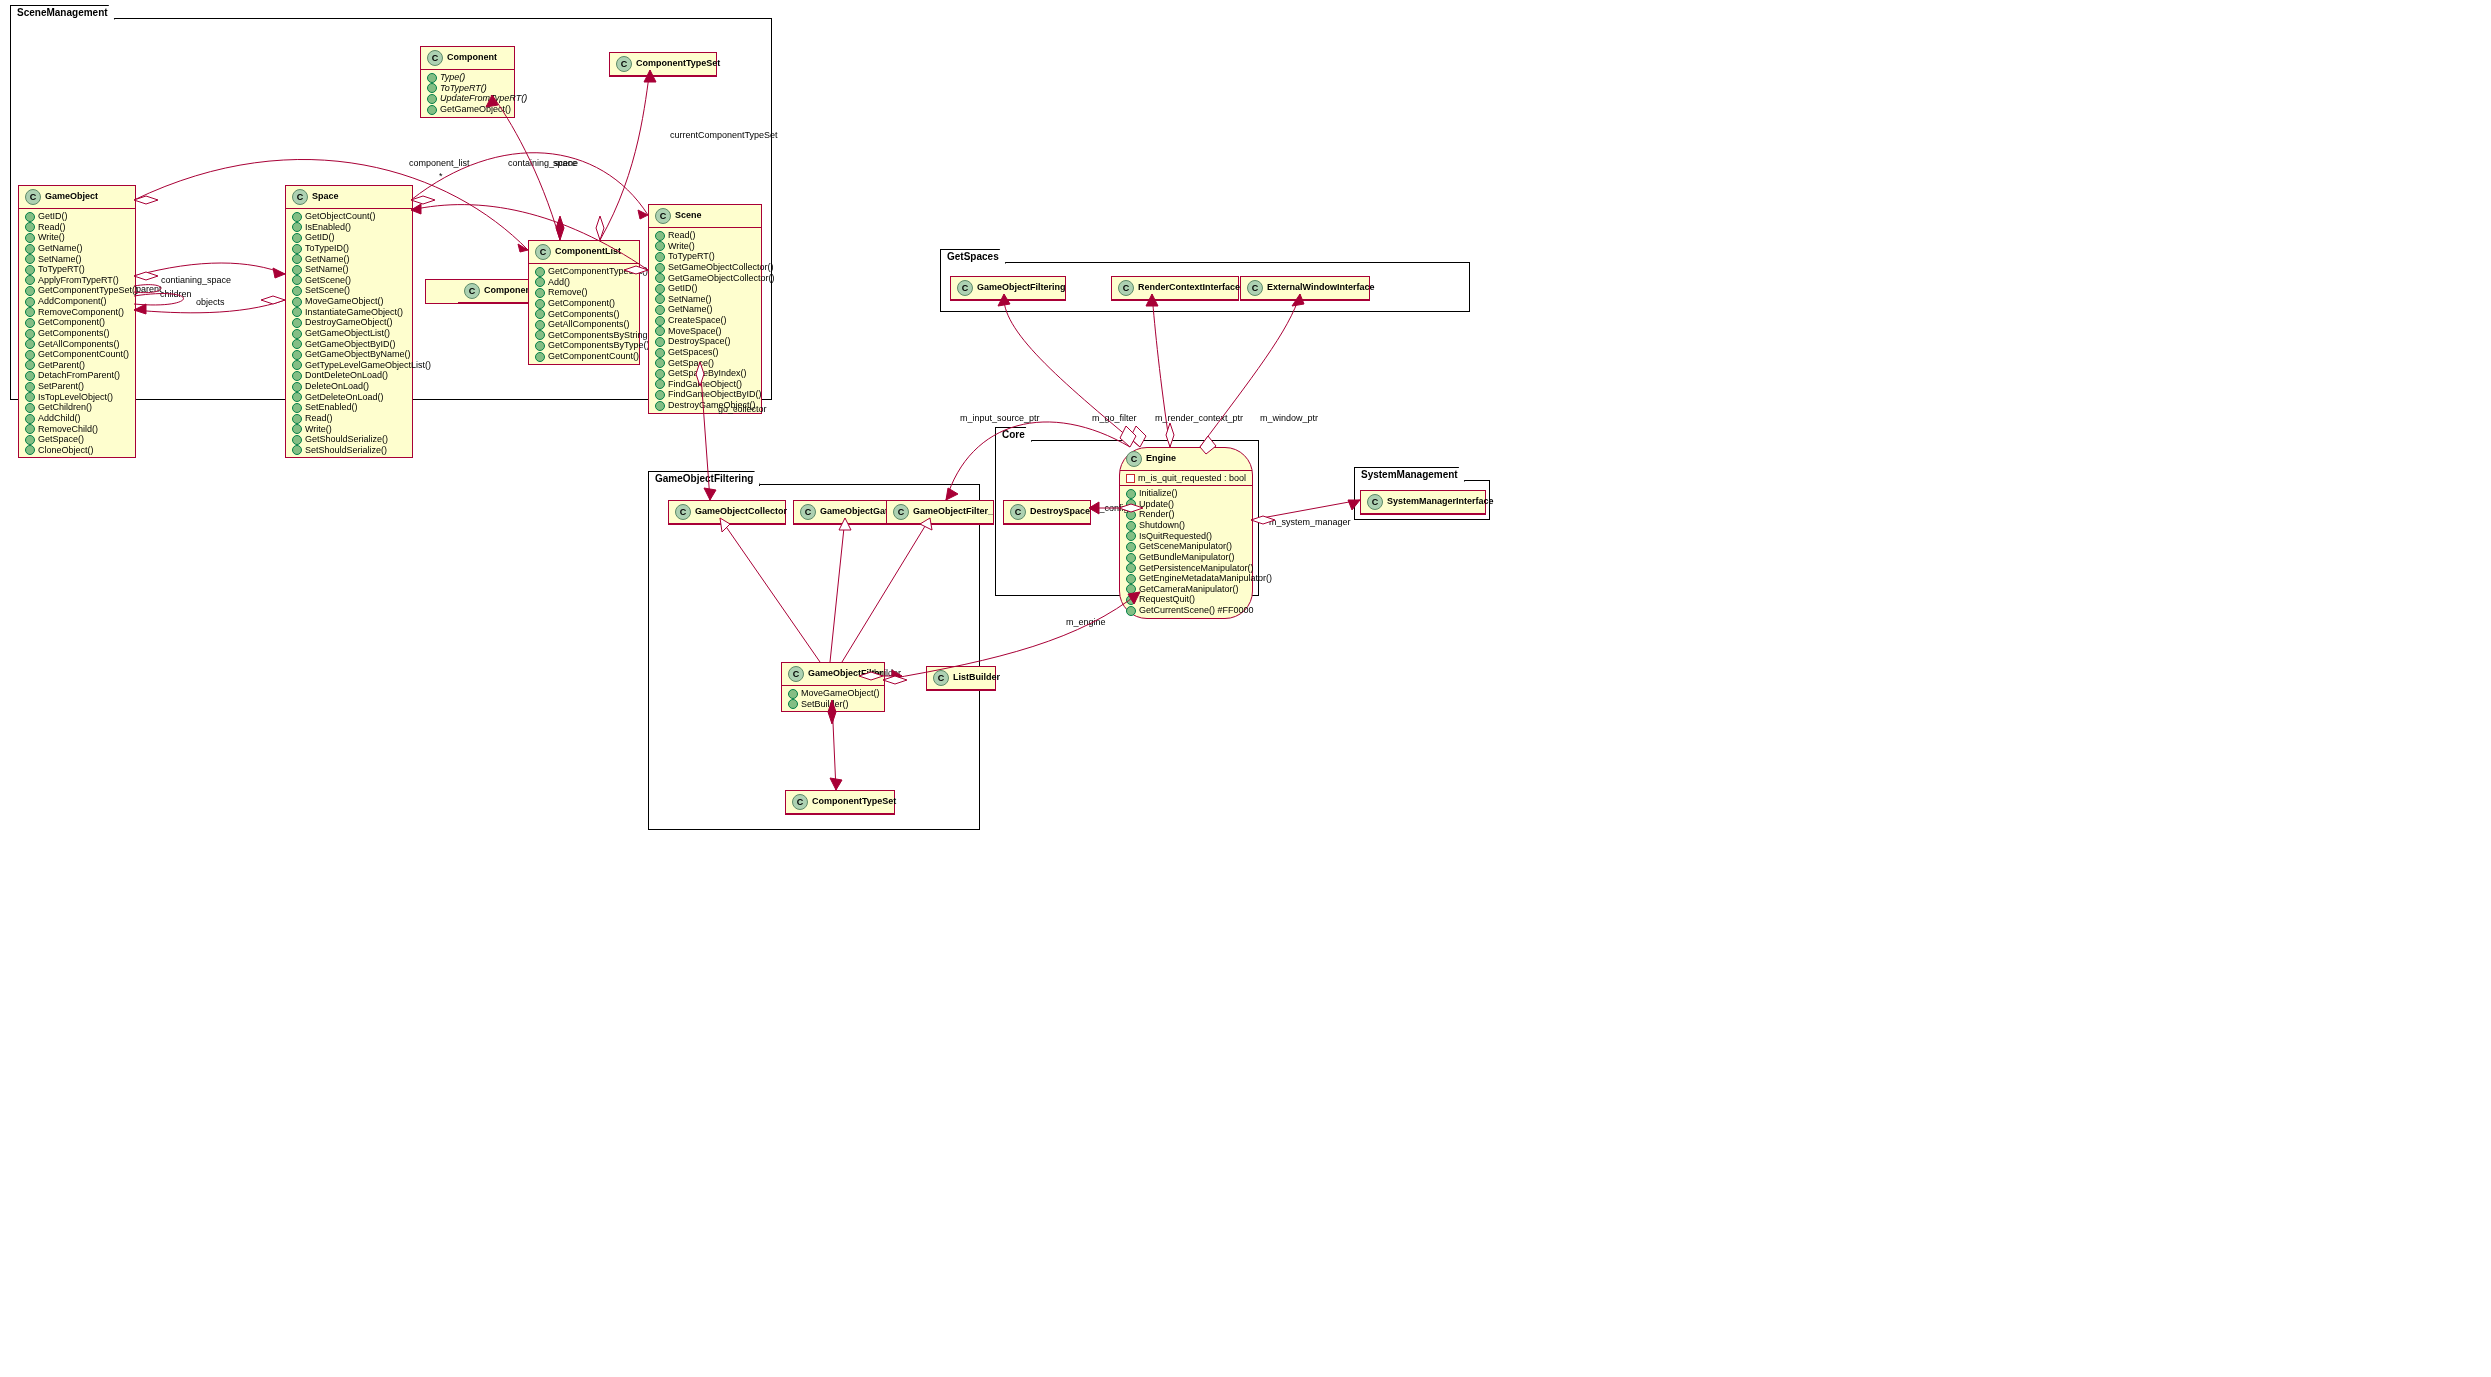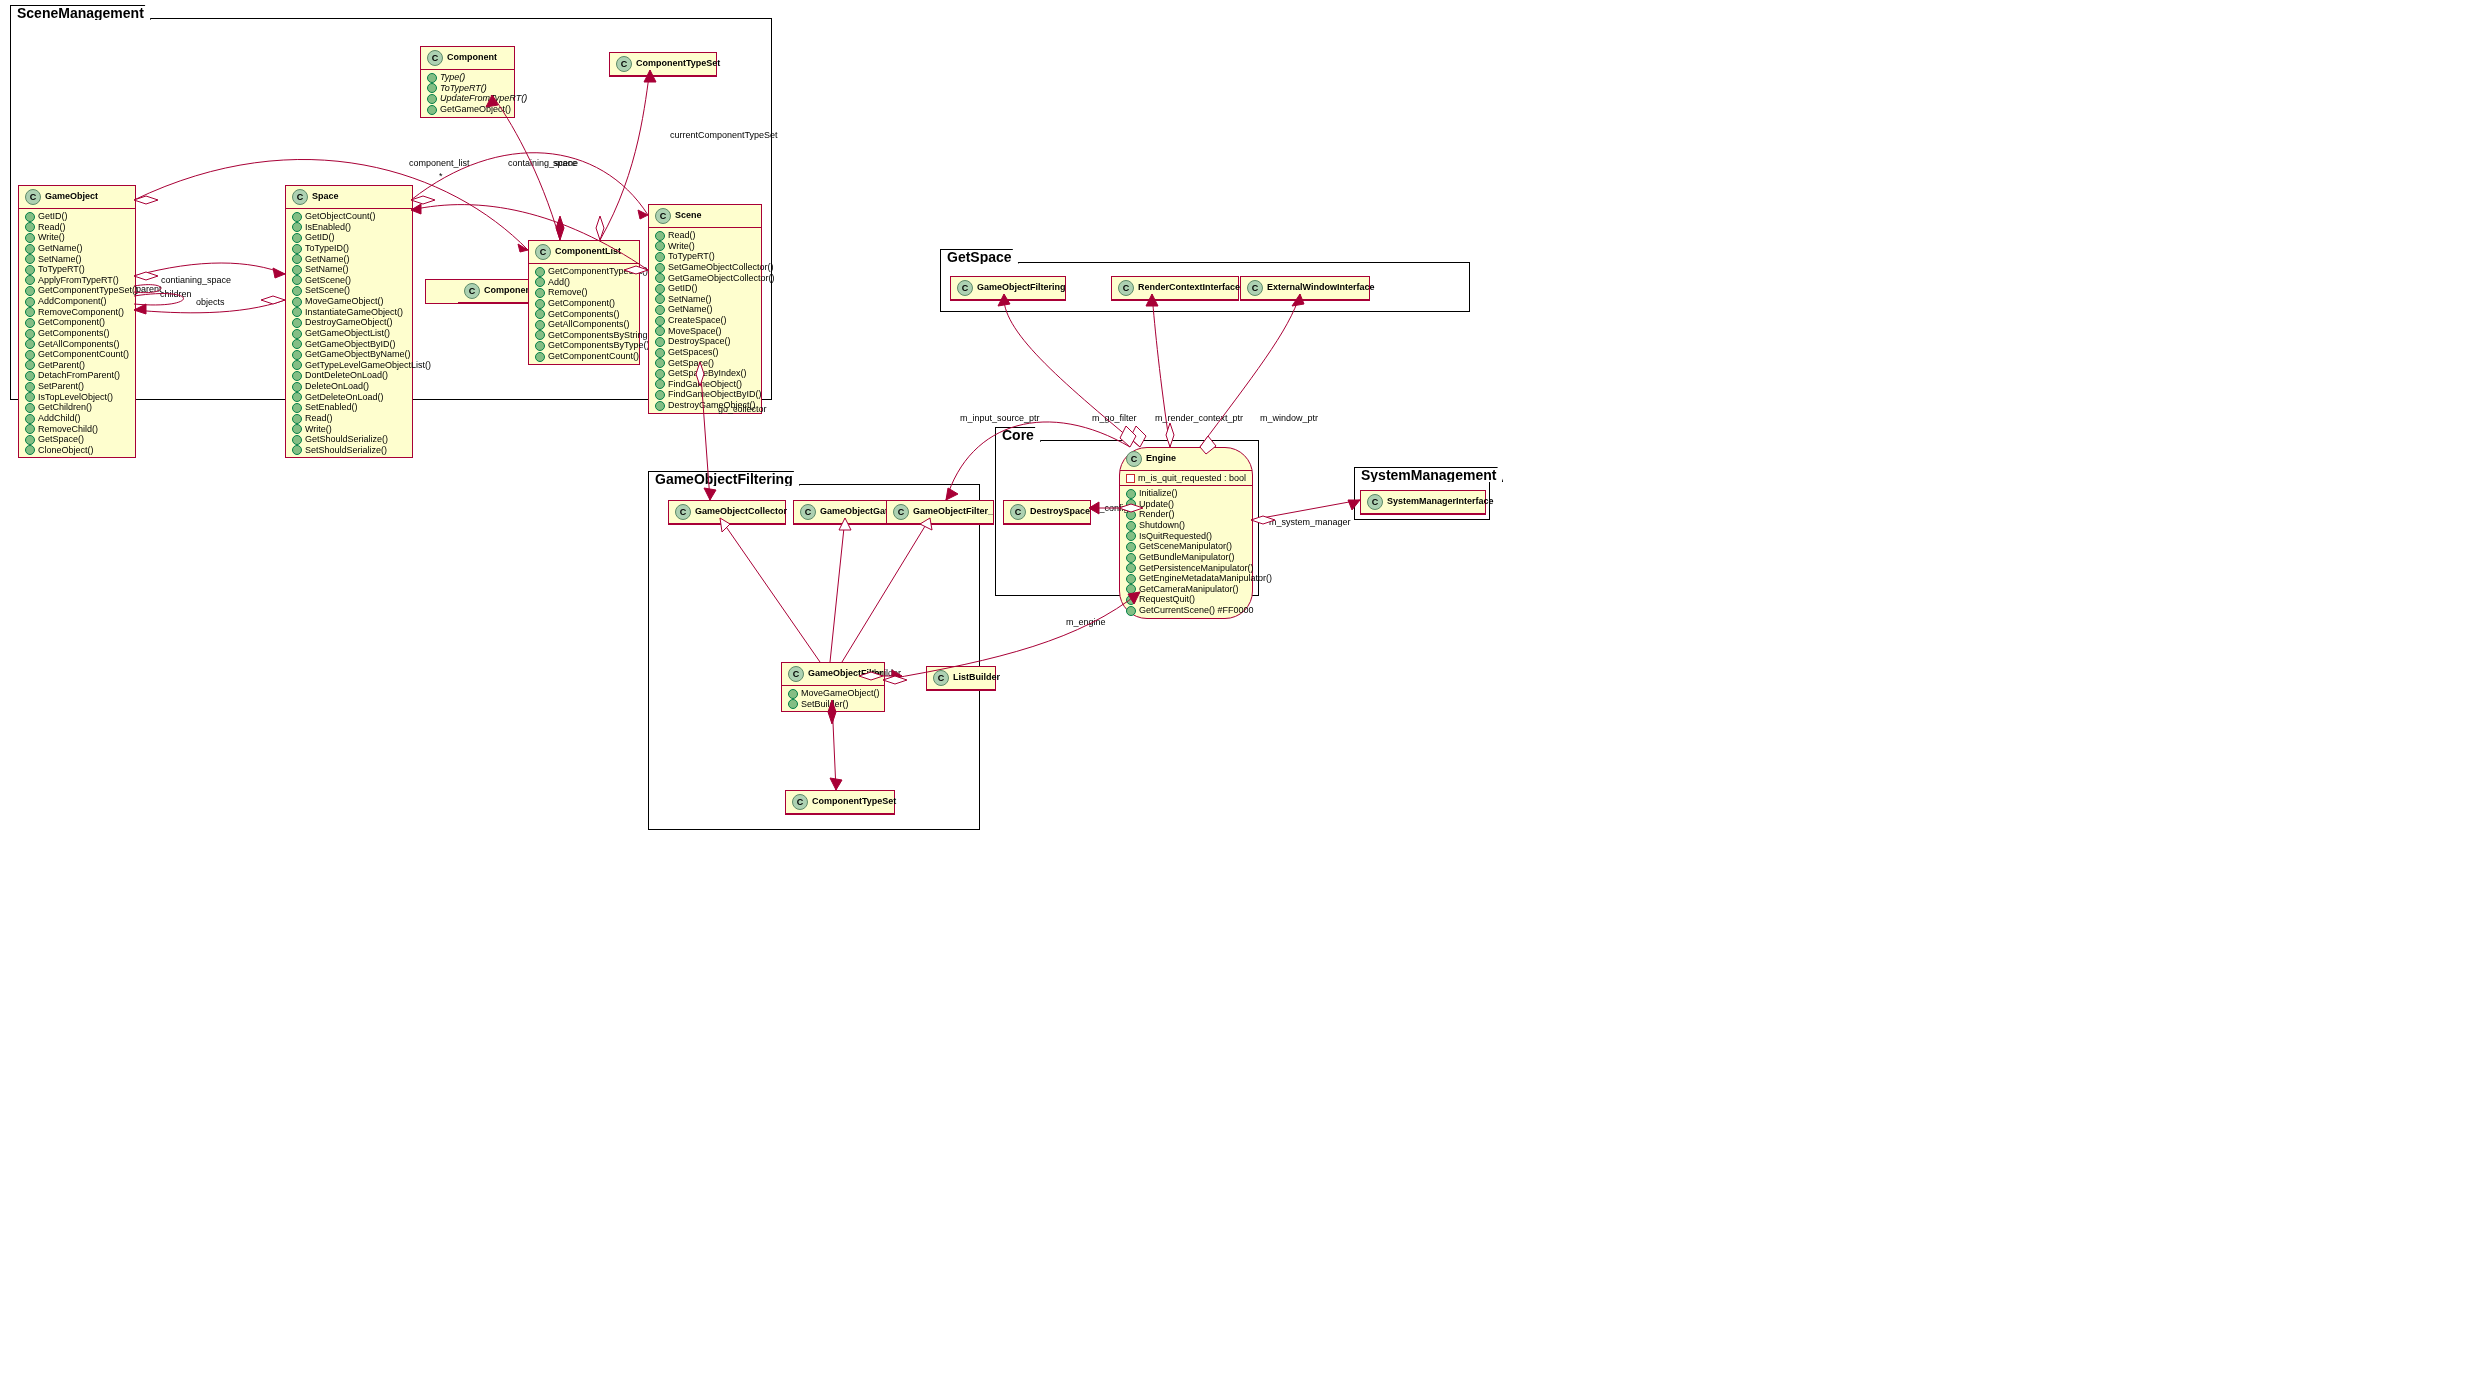--- a/index.html
+++ b/index.html
@@ -6,21 +6,21 @@
     margin:0; padding:0; background:#fff;
     font-family:Arial,Helvetica,sans-serif; font-size:9px;
     width:2491px; height:1377px; position:relative;
   }
   .pkg {
     position:absolute; border:1px solid #000; background:#fff;
   }
   .pkg-tab {
     position:absolute; top:-14px; left:-1px; height:14px;
     border:1px solid #000; border-bottom:none;
-    background:#fff; font-size:14px; font-weight:bold;
+    background:#fff; font-size:10px; font-weight:bold;
     padding:0 6px; line-height:14px;
     clip-path: polygon(0 0, calc(100% - 6px) 0, 100% 100%, 0 100%);
   }
   .cls {
     position:absolute; background:#FEFECE;
     border:1.5px solid #A80036; font-size:9px;
   }
   .cls-head {
     border-bottom:1.5px solid #A80036; padding:3px 6px;
     font-weight:bold; white-space:nowrap;
@@ -49,21 +49,21 @@
     color:#000; white-space:nowrap; }
 </style>
 </head>
 <body>
 
 <div class="pkg" style="left:10px; top:18px; width:760px; height:380px;">
   <div class="pkg-tab">SceneManagement</div>
 </div>
 
 <div class="pkg" style="left:940px; top:262px; width:528px; height:48px;">
-  <div class="pkg-tab">GetSpace</div>
+  <div class="pkg-tab">GetSpaces</div>
 </div>
 
 <div class="pkg" style="left:995px; top:440px; width:262px; height:154px;">
   <div class="pkg-tab">Core</div>
 </div>
 
 <div class="pkg" style="left:648px; top:484px; width:330px; height:344px;">
   <div class="pkg-tab">GameObjectFiltering</div>
 </div>
 

